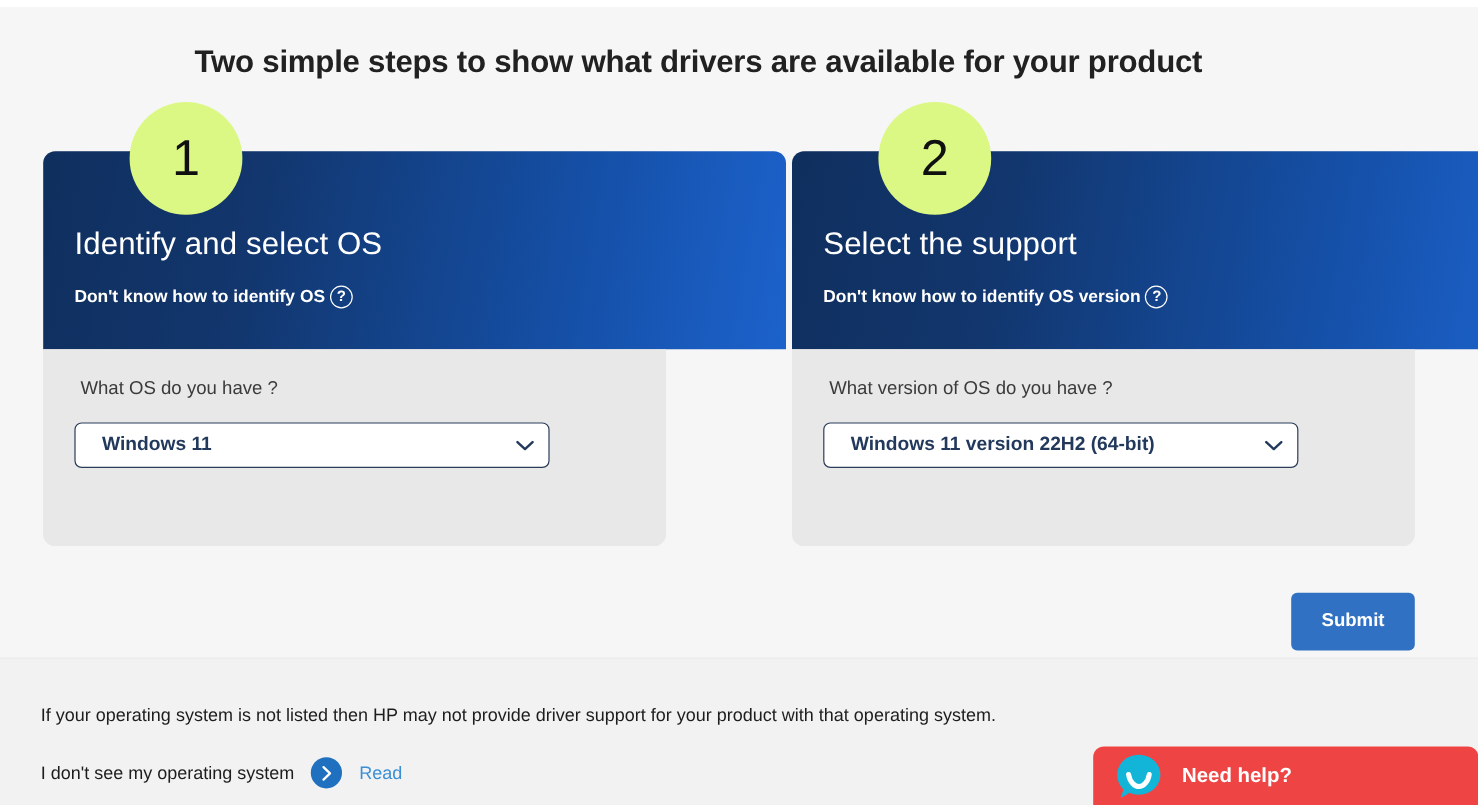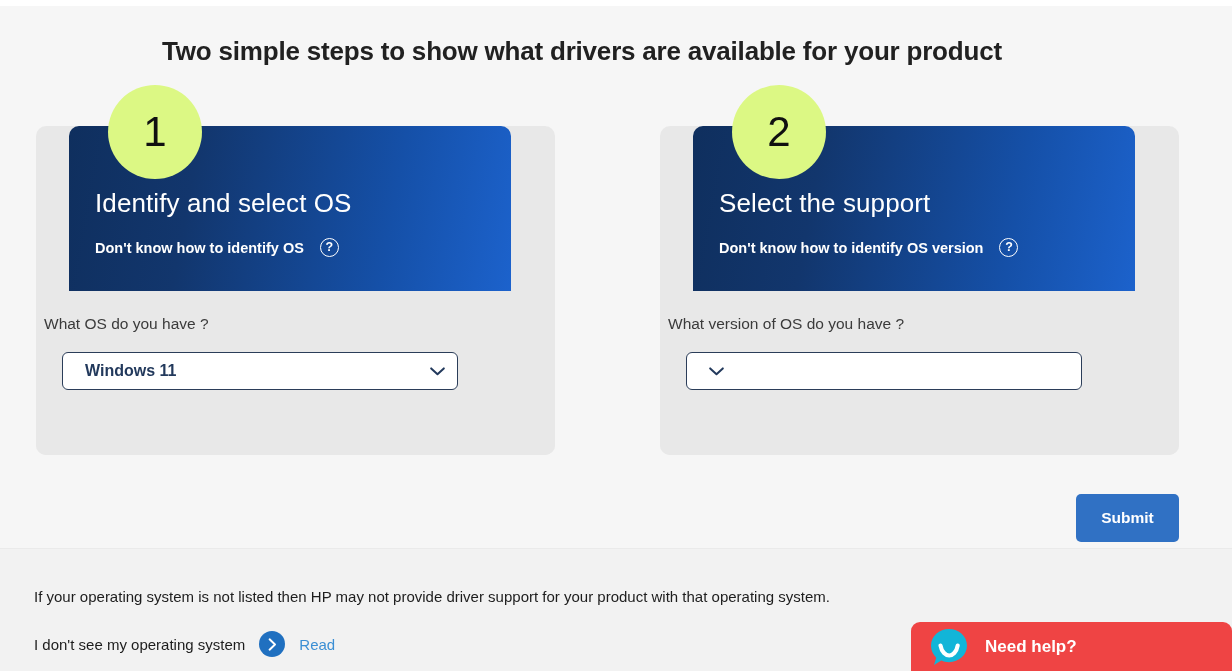--- a/index.html
+++ b/index.html
@@ -62,25 +62,24 @@
     border-radius: 10px;
     background: #e8e8e8;
     overflow: visible;
   }
   .card--one  { left: 36px;  }
   .card--two  { left: 660px; }
 
   .card-header {
     position: absolute;
     left: 0; top: 0;
-    width: 442px; height: 165px;
+    width: 619px; height: 165px;
     border-radius: 10px 10px 0 0;
     background: linear-gradient(100deg, #0f2f5e 0%, #12366d 28%, #1550a8 72%, #1c62cc 100%);
     overflow: hidden;
-    margin-left: 33px;
   }
 
   .card-body {
     position: absolute;
     left: 0; top: 165px;
     width: 519px; height: 164px;
     background: #e8e8e8;
     border-radius: 0 0 10px 10px;
   }
 
@@ -108,21 +107,21 @@
     color: #ffffff;
     letter-spacing: 0.1px;
   }
 
   .card-subrow {
     position: absolute;
     left: 26px;
     top: 112px;
     display: flex;
     align-items: center;
-    gap: 16px;
+    gap: 4px;
     justify-content: space-between;
   }
   .card-sub {
     font-size: 14.5px;
     font-weight: bold;
     color: #ffffff;
     white-space: nowrap;
   }
 
   .help-icon {
@@ -133,21 +132,21 @@
     font-size: 12.5px;
     font-weight: bold;
     line-height: 16px;
     text-align: center;
     cursor: pointer;
     flex: none;
   }
 
   .field-label {
     position: absolute;
-    left: 8px;
+    left: 31px;
     top: 24px;
     font-size: 15.5px;
     color: #3b3b3b;
   }
 
   .select-box {
     position: absolute;
     left: 26px;
     top: 61px;
     height: 38px;
@@ -287,20 +286,21 @@
     <div class="card-title">Select the support</div>
     <div class="card-subrow">
       <span class="card-sub">Don't know how to identify OS version</span>
       <span class="help-icon">?</span>
     </div>
   </div>
   <div class="step-badge">2</div>
   <div class="card-body">
     <div class="field-label">What version of OS do you have ?</div>
     <div class="select-box select-box--two">
+      <span class="select-value">Windows 11 version 22H2 (64-bit)</span>
       <svg class="chev" viewBox="0 0 15 9">
         <path d="M1.2 1.4 L7.5 7.2 L13.8 1.4" fill="none" stroke="#22395c" stroke-width="2" stroke-linecap="round" stroke-linejoin="round"></path>
       </svg>
     </div>
   </div>
 </div>
 
 <button class="submit-button">Submit</button>
 
 <div class="foot-note">If your operating system is not listed then HP may not provide driver support for your product with that operating system.</div>

